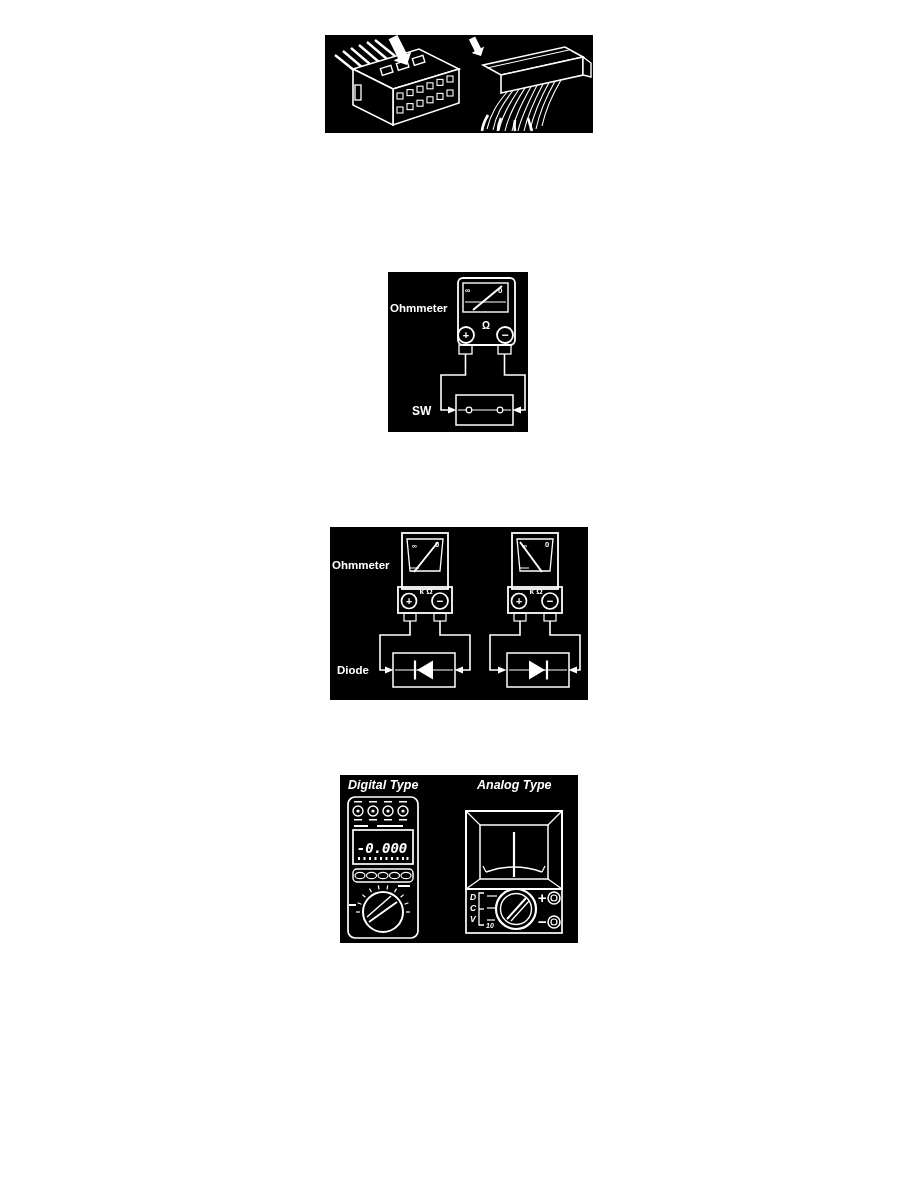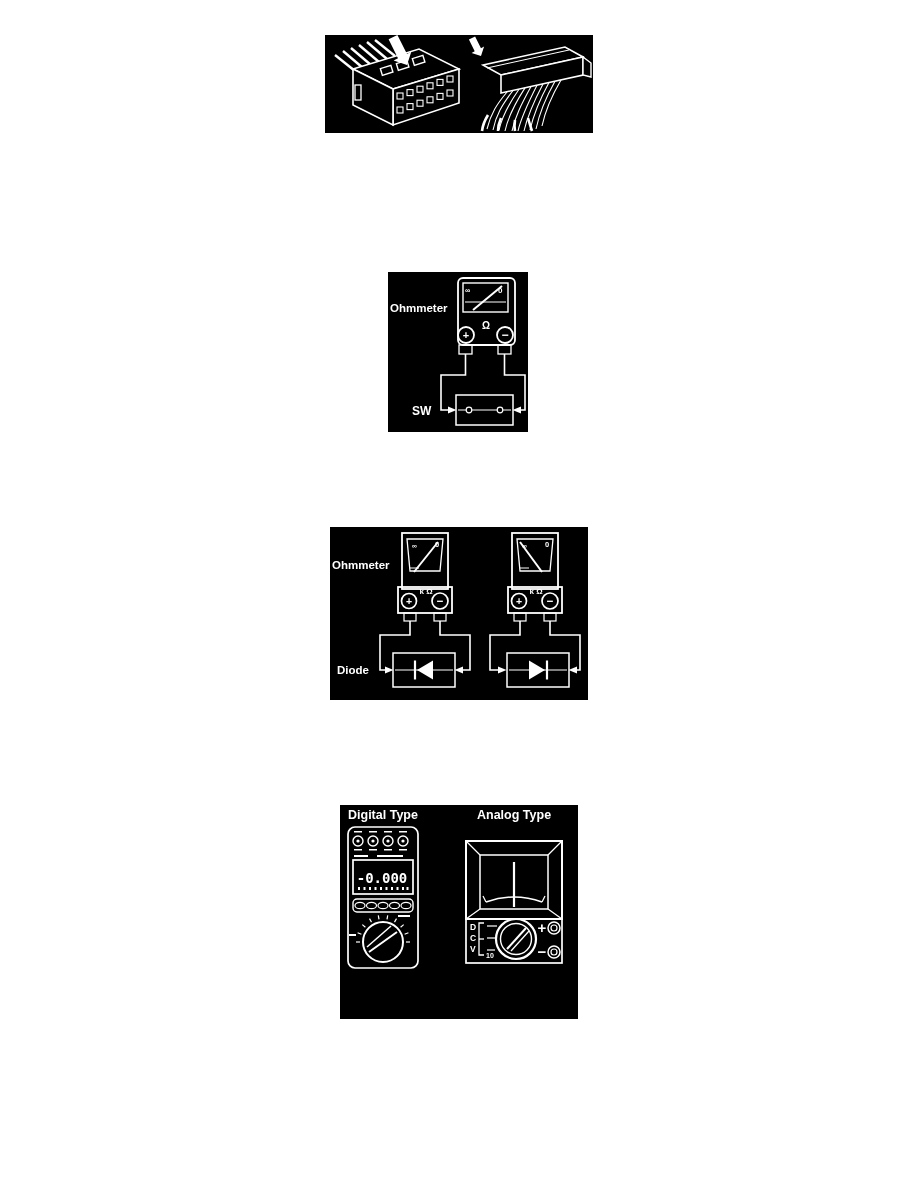--- a/index.html
+++ b/index.html
@@ -187,21 +187,21 @@
         <rect x="177" y="126" width="62" height="34" class="wline" stroke-width="1.5"></rect>
         <g>
           <line x1="179" y1="143" x2="237" y2="143" class="wline" stroke-width="1.2"></line>
           <polygon points="199,133.5 199,152.5 215,143" fill="#fff"></polygon>
           <line x1="217" y1="133.5" x2="217" y2="152.5" class="wline" stroke-width="2.2"></line>
         </g>
       </g>
     </svg>
   </div>
 
-  <div class="panel" style="left:340px;top:805px;width:238px;height:214px;">
+  <div class="panel" style="left:340px;top:775px;width:238px;height:168px;font-style:italic;">
     <svg width="238" height="168" viewBox="0 0 238 168">
       <text class="lbl" x="8" y="14" font-size="12.5">Digital Type</text>
       <text class="lbl" x="137" y="14" font-size="12.5">Analog Type</text>
 
       <g>
         <rect x="8" y="22" width="70" height="141" rx="7" class="wline" stroke-width="1.7"></rect>
         <g>
           <g class="wline" stroke-width="1.4">
             <circle cx="18" cy="36" r="5"></circle>
               <circle cx="33" cy="36" r="5"></circle>

